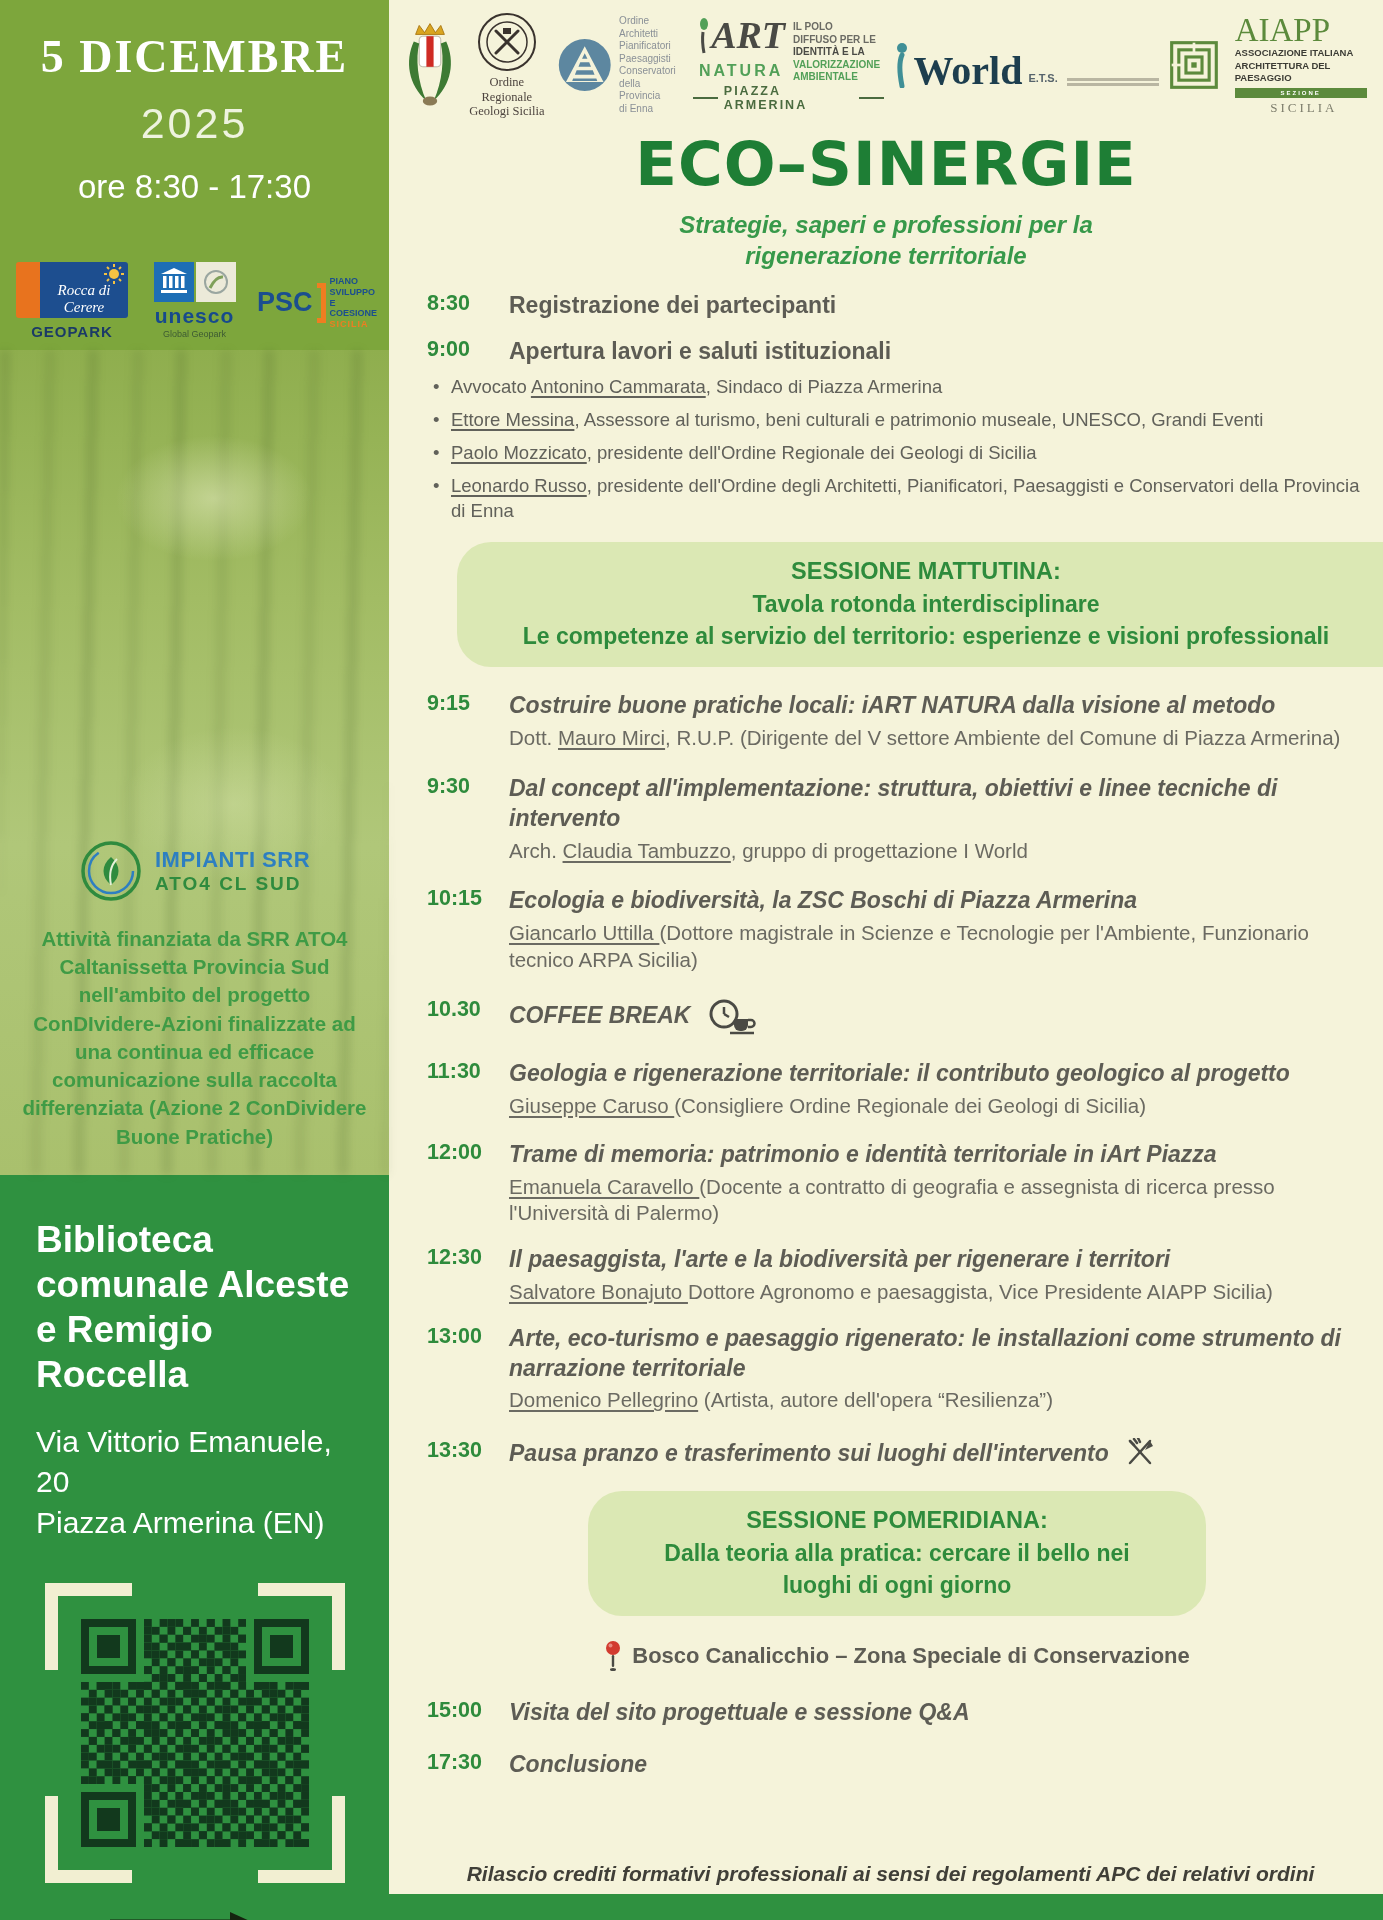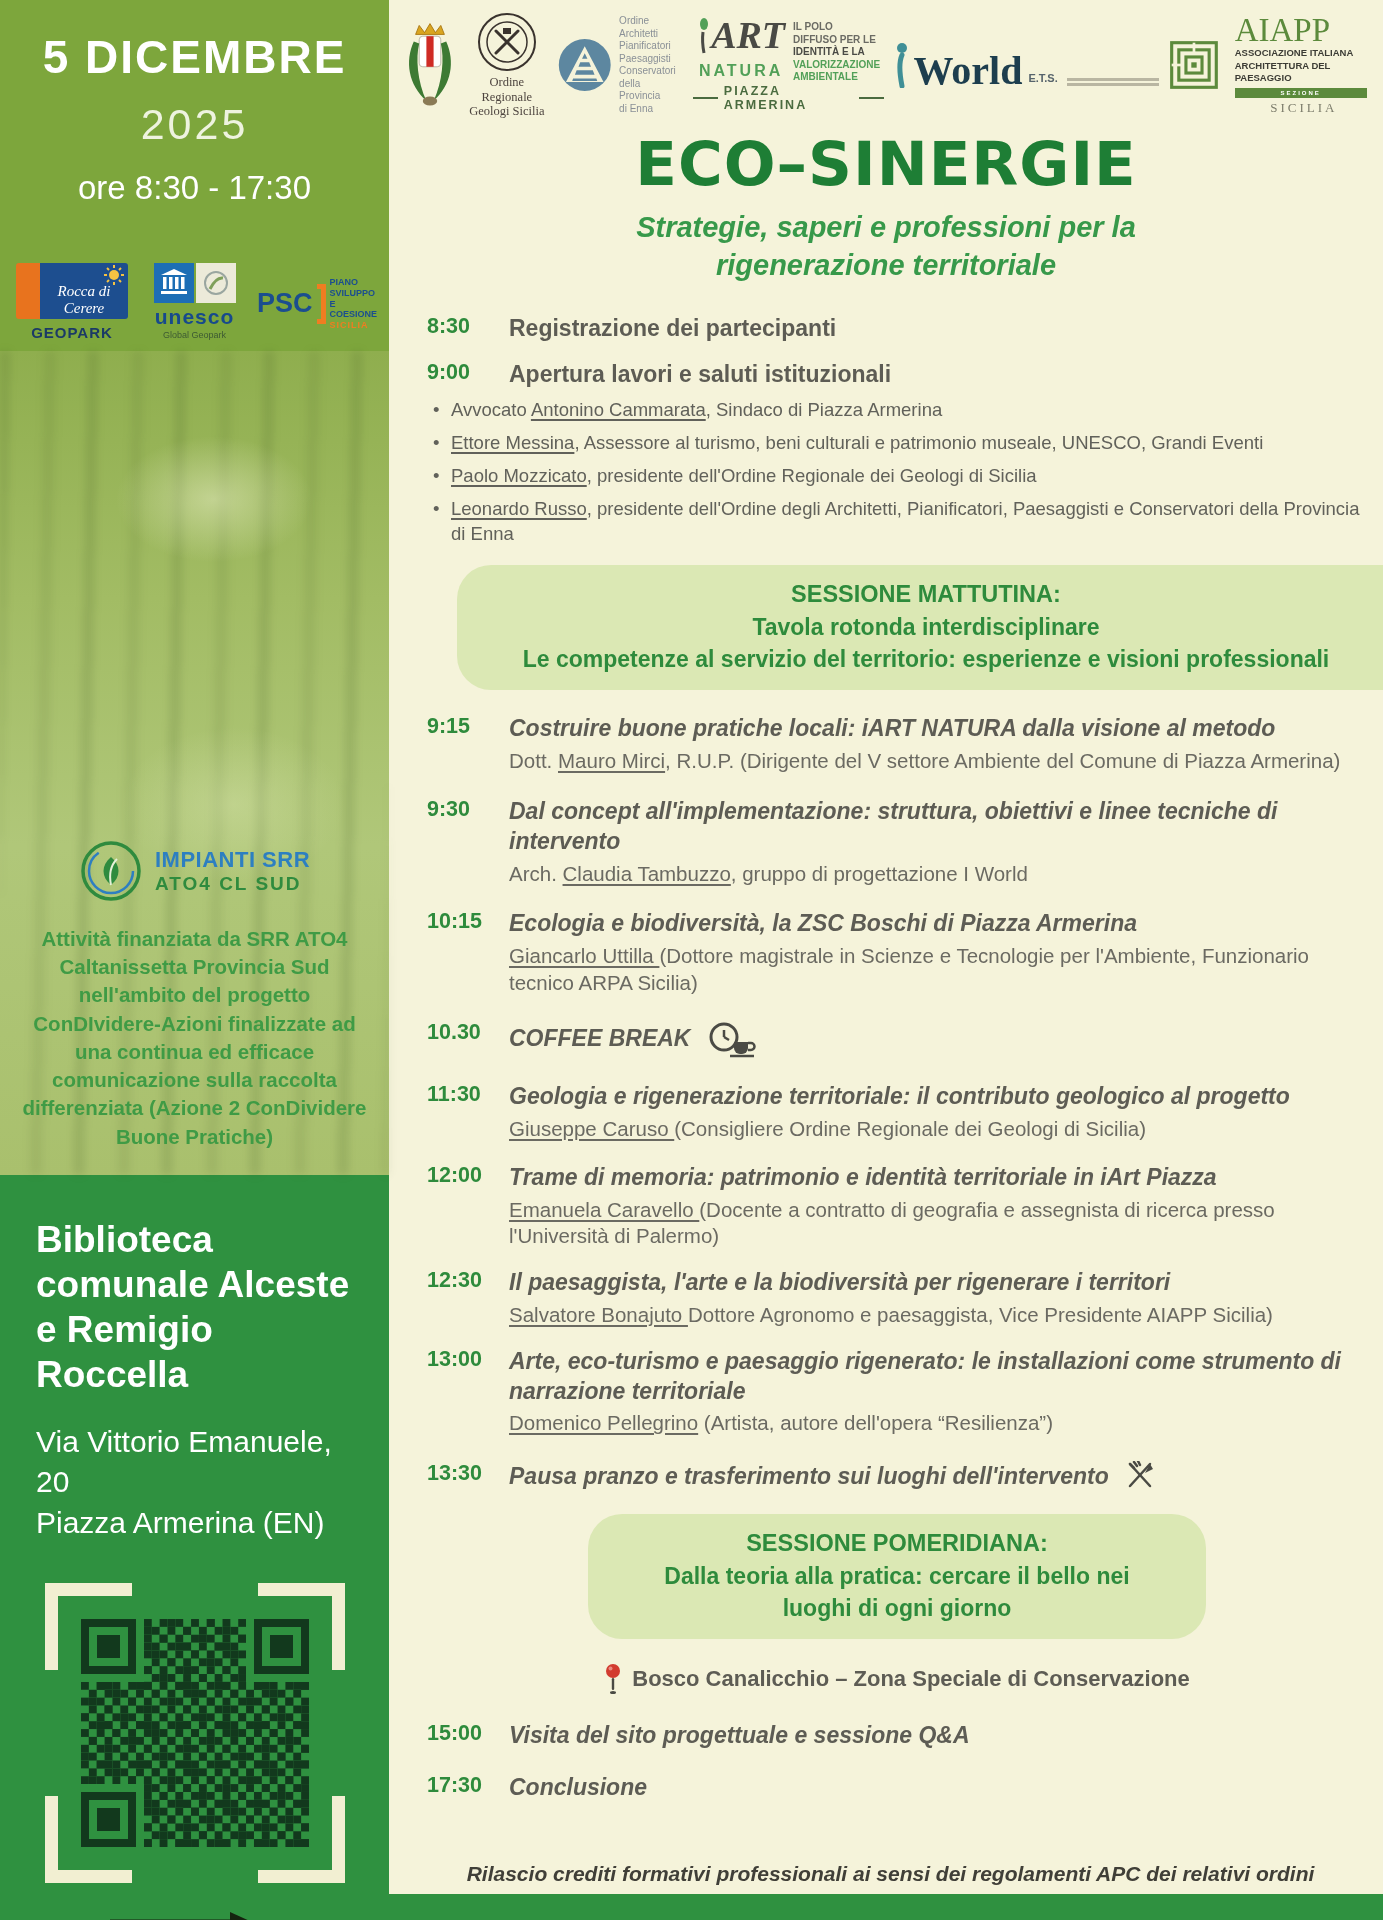--- a/index.html
+++ b/index.html
@@ -2,21 +2,21 @@
 <html><head>
 <meta charset="utf-8">
 <style>
   html,body{margin:0;padding:0;background:#e9e7d0;}
   .poster{position:relative;width:1383px;height:1920px;background:#f5f3da;overflow:hidden;
           font-family:"Liberation Sans",sans-serif;}
   
   .sidebar{position:absolute;left:0;top:0;width:389px;height:1920px;background:#7da63c;
            display:flex;flex-direction:column;}
   .side-top{padding:30px 8px 0;text-align:center;color:#fff;}
-  .date-day{font-size:46px;font-weight:700;letter-spacing:2px;}
+  .date-day{font-size:46px;font-weight:700;letter-spacing:2px;font-family:Liberation Serif, serif;}
   .date-year{font-size:43px;font-weight:300;margin-top:16px;color:#eef3df;letter-spacing:3px;}
   .time-range{font-size:33px;font-weight:400;margin-top:20px;}
   .side-logos{display:flex;align-items:flex-start;justify-content:space-between;
               margin:56px 12px 0;height:88px;}
   .gp{width:120px;text-align:center;}
   .gp-tile{display:flex;width:112px;height:56px;margin:0 auto;border-radius:3px;overflow:hidden;}
   .gp-orange{width:24px;background:#e8731e;}
   .gp-blue{flex:1;background:#1d4e8f;position:relative;color:#fff;
            font-family:"Liberation Serif",serif;font-style:italic;font-size:15px;line-height:1.1;
            display:flex;flex-direction:column;justify-content:flex-end;padding:2px 2px 3px;}
@@ -87,23 +87,23 @@
   .aiapp{display:flex;align-items:center;gap:16px;}
   .aiapp-col{text-align:left;}
   .aiapp-name{font-family:"Liberation Serif",serif;font-size:33px;color:#5c8a3c;line-height:1;}
   .aiapp-tag{font-size:9.5px;font-weight:800;color:#3c3c35;line-height:1.3;}
   .aiapp-bar{width:132px;height:10px;background:#5c8a3c;color:#fff;font-size:6px;font-weight:700;
              text-align:center;line-height:10px;letter-spacing:2px;margin-top:3px;}
   .aiapp-reg{font-family:"Liberation Serif",serif;font-size:13px;color:#7d7d6c;letter-spacing:3px;
              text-align:center;margin-top:2px;}
   .title{text-align:center;font-family:"DejaVu Sans",sans-serif;font-size:61px;font-weight:800;
          color:#1e7e35;letter-spacing:1px;margin-top:8px;}
-  .subtitle{text-align:center;font-size:29px;font-style:italic;font-weight:600;color:#37994a;
+  .subtitle{text-align:center;font-size:24px;font-style:italic;font-weight:600;color:#37994a;
             line-height:1.3;margin-top:10px;}
-  .sched{margin-top:30px;padding:0 16px 0 38px;color:#5d5c54;}
+  .sched{margin-top:20px;padding:0 16px 0 38px;color:#5d5c54;}
   .row{display:grid;grid-template-columns:66px 1fr;column-gap:16px;margin-top:16px;}
   .tm{font-size:21.5px;font-weight:800;color:#2e8b3c;}
   .ttl{font-size:23px;font-weight:700;line-height:1.3;}
   .it{font-style:italic;}
   .spk{font-size:20.5px;line-height:1.3;color:#6b6a62;margin-top:4px;}
   .uname{text-decoration:underline;text-underline-offset:3px;text-decoration-thickness:1.5px;}
   .bullets{margin:6px 0 0 4px;}
   .bullet{position:relative;padding-left:20px;font-size:18.5px;line-height:1.35;color:#61615a;margin-top:8px;}
   .bullet::before{content:"•";position:absolute;left:2px;color:#61615a;}
   .sbox{background:#dbe8b4;color:#2e8b3c;font-weight:800;font-size:23px;line-height:1.4;

